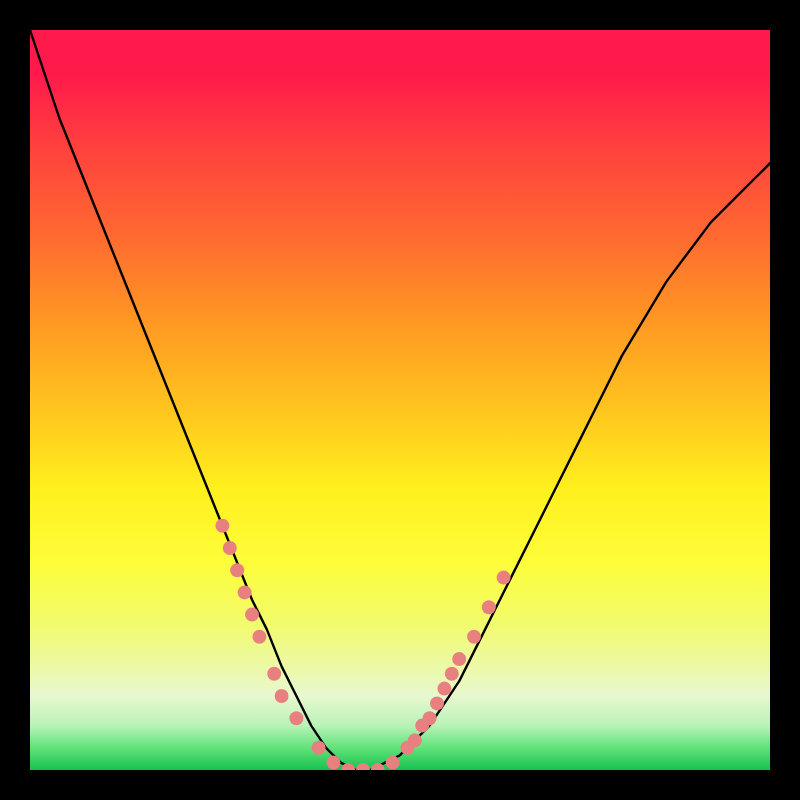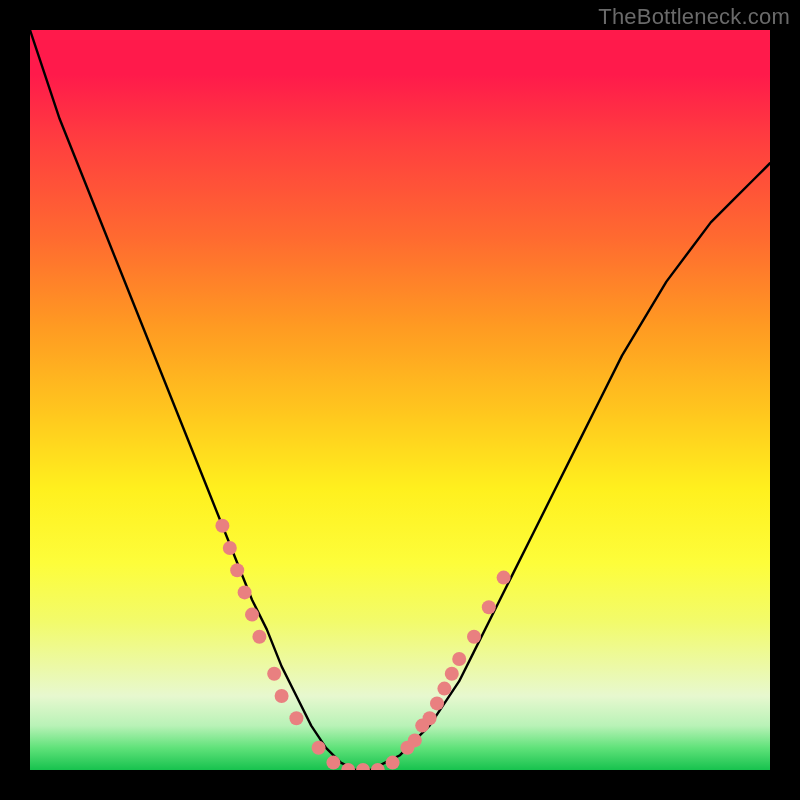--- a/index.html
+++ b/index.html
@@ -56,21 +56,20 @@
     left: 0;
     top: 0;
     width: 740px;
     height: 740px;
   }
 </style>
 </head>
 <body>
 
 <div class="frame">
-  <div class="watermark">TheBottleneck.com</div>
   <div class="plot">
     <svg class="curve" viewBox="0 0 740 740" preserveAspectRatio="none">
       <path id="curve-path" fill="none" stroke-width="2.4" stroke-linecap="round" stroke-linejoin="round" d="M0.0 0.0 L14.8 44.4 L29.6 88.8 L44.4 125.8 L59.2 162.8 L74.0 199.8 L88.8 236.8 L103.6 273.8 L118.4 310.8 L133.2 347.8 L148.0 384.8 L162.8 421.8 L177.6 458.8 L192.4 495.8 L207.2 532.8 L222.0 569.8 L236.8 599.4 L251.6 636.4 L266.4 666.0 L281.2 695.6 L296.0 717.8 L310.8 732.6 L325.6 740.0 L340.4 740.0 L355.2 732.6 L370.0 725.2 L384.8 710.4 L399.6 695.6 L414.4 673.4 L429.2 651.2 L444.0 621.6 L458.8 592.0 L481.0 547.6 L503.2 503.2 L525.4 458.8 L547.6 414.4 L569.8 370.0 L592.0 325.6 L614.2 288.6 L636.4 251.6 L658.6 222.0 L680.8 192.4 L703.0 170.2 L725.2 148.0 L740.0 133.2" stroke="#000000"></path>
       <g id="marker-group">
           <circle cx="192.4" cy="495.8" r="7" fill="#e98080" stroke="#e98080" stroke-width="0"></circle>
           <circle cx="199.8" cy="518.0" r="7" fill="#e98080" stroke="#e98080" stroke-width="0"></circle>
           <circle cx="207.2" cy="540.2" r="7" fill="#e98080" stroke="#e98080" stroke-width="0"></circle>
           <circle cx="214.6" cy="562.4" r="7" fill="#e98080" stroke="#e98080" stroke-width="0"></circle>
           <circle cx="222.0" cy="584.6" r="7" fill="#e98080" stroke="#e98080" stroke-width="0"></circle>
           <circle cx="229.4" cy="606.8" r="7" fill="#e98080" stroke="#e98080" stroke-width="0"></circle>

